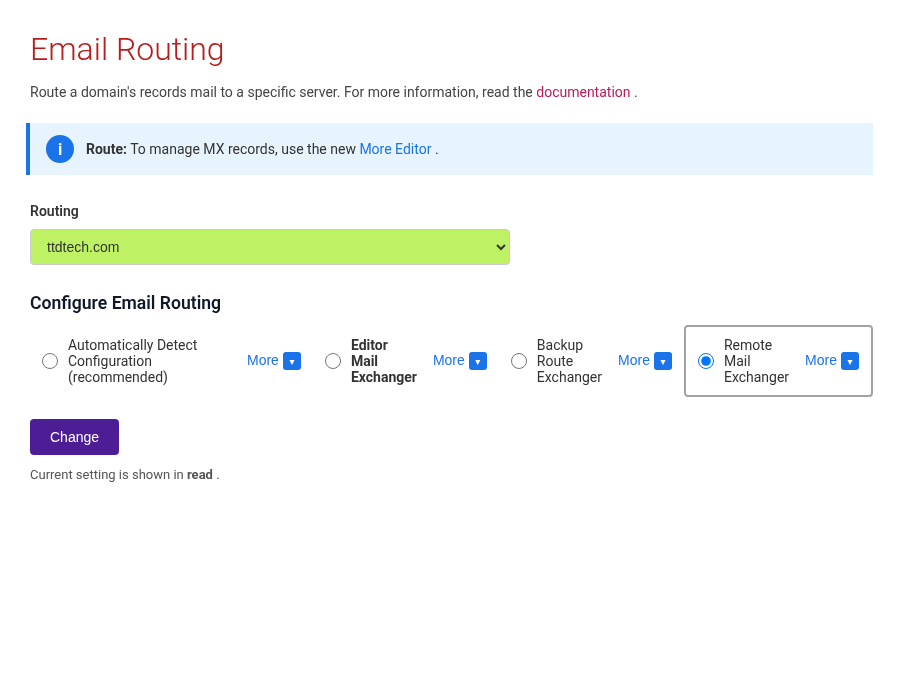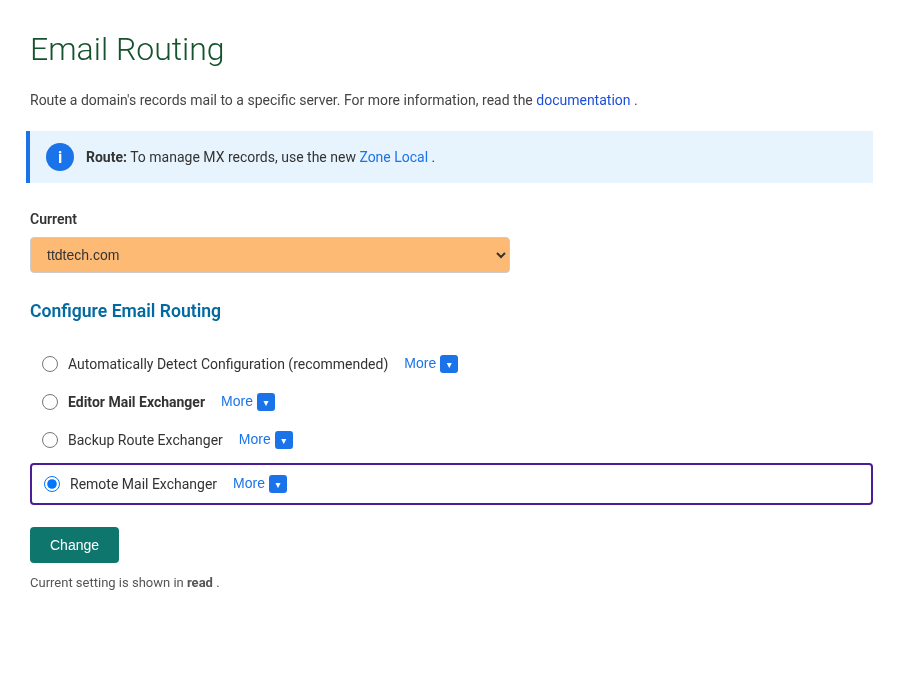--- a/index.html
+++ b/index.html
@@ -8,31 +8,31 @@
       font-size: 14px;
       color: #333;
       background: #fff;
       width: 903px;
       min-height: 690px;
       padding: 30px 30px 30px 30px;
     }
     h1 {
       font-size: 2rem;
       font-weight: 300;
-      color: #14532d;
-      margin-bottom: 22px;
+      color: #b91c1c;
+      margin-bottom: 14px;
     }
     .description {
       font-size: 14px;
       color: #444;
       margin-bottom: 20px;
       line-height: 1.5;
     }
     .description a {
-      color: #1d4ed8;
+      color: #be185d;
       text-decoration: none;
     }
     .info-banner {
       display: flex;
       align-items: center;
       background: #e8f4fd;
       border-left: 4px solid #1a73e8;
       padding: 12px 16px;
       margin-bottom: 28px;
       font-size: 14px;
@@ -64,43 +64,43 @@
       color: #333;
       margin-bottom: 10px;
     }
     .domain-select {
       width: 480px;
       padding: 8px 12px;
       border: 1px solid #ccc;
       border-radius: 4px;
       font-size: 14px;
       color: #333;
-      background: #fdba74;
+      background: #bef264;
       appearance: auto;
       margin-bottom: 28px;
     }
     .configure-title {
       font-size: 1.1rem;
       font-weight: 600;
-      color: #0369a1;
-      margin-bottom: 24px;
+      color: #0f172a;
+      margin-bottom: 8px;
     }
     .radio-group {
       display: flex;
-      flex-direction: column;
+      flex-direction: row;
       gap: 0;
     }
     .radio-row {
       display: flex;
       align-items: center;
       padding: 10px 12px;
       gap: 10px;
     }
     .radio-row.highlighted {
-      border: 2px solid #4c1d95;
+      border: 2px solid #a3a3a3;
       border-radius: 4px;
       margin: 4px 0;
     }
     .radio-row input[type="radio"] {
       width: 16px;
       height: 16px;
       cursor: pointer;
       flex-shrink: 0;
     }
     .radio-label {
@@ -130,21 +130,21 @@
       background: #1a73e8;
       border-radius: 3px;
       color: white;
       font-size: 10px;
       display: flex;
       align-items: center;
       justify-content: center;
     }
     .change-btn {
       margin-top: 18px;
-      background: #0f766e;
+      background: #4c1d95;
       color: white;
       border: none;
       border-radius: 4px;
       padding: 10px 20px;
       font-size: 14px;
       font-weight: 500;
       cursor: pointer;
     }
     .current-setting {
       margin-top: 12px;
@@ -166,26 +166,26 @@
   <span>Route a domain's records mail to a specific server. For more information, read the </span>
   <a href="#">documentation</a>
   <span>.</span>
 </p>
 
 <div class="info-banner">
   <div class="info-icon">i</div>
   <span>
     <strong>Route:</strong>
     <span> To manage MX records, use the new </span>
-    <a href="#">Zone Local</a>
+    <a href="#">More Editor</a>
     <span>.</span>
   </span>
 </div>
 
-<div class="section-label">Current</div>
+<div class="section-label">Routing</div>
 <select class="domain-select">
   <option>ttdtech.com</option>
 </select>
 
 <div class="configure-title">Configure Email Routing</div>
 
 <div class="radio-group">
 
   <div class="radio-row">
     <input type="radio" name="email_routing" id="auto" style="">

